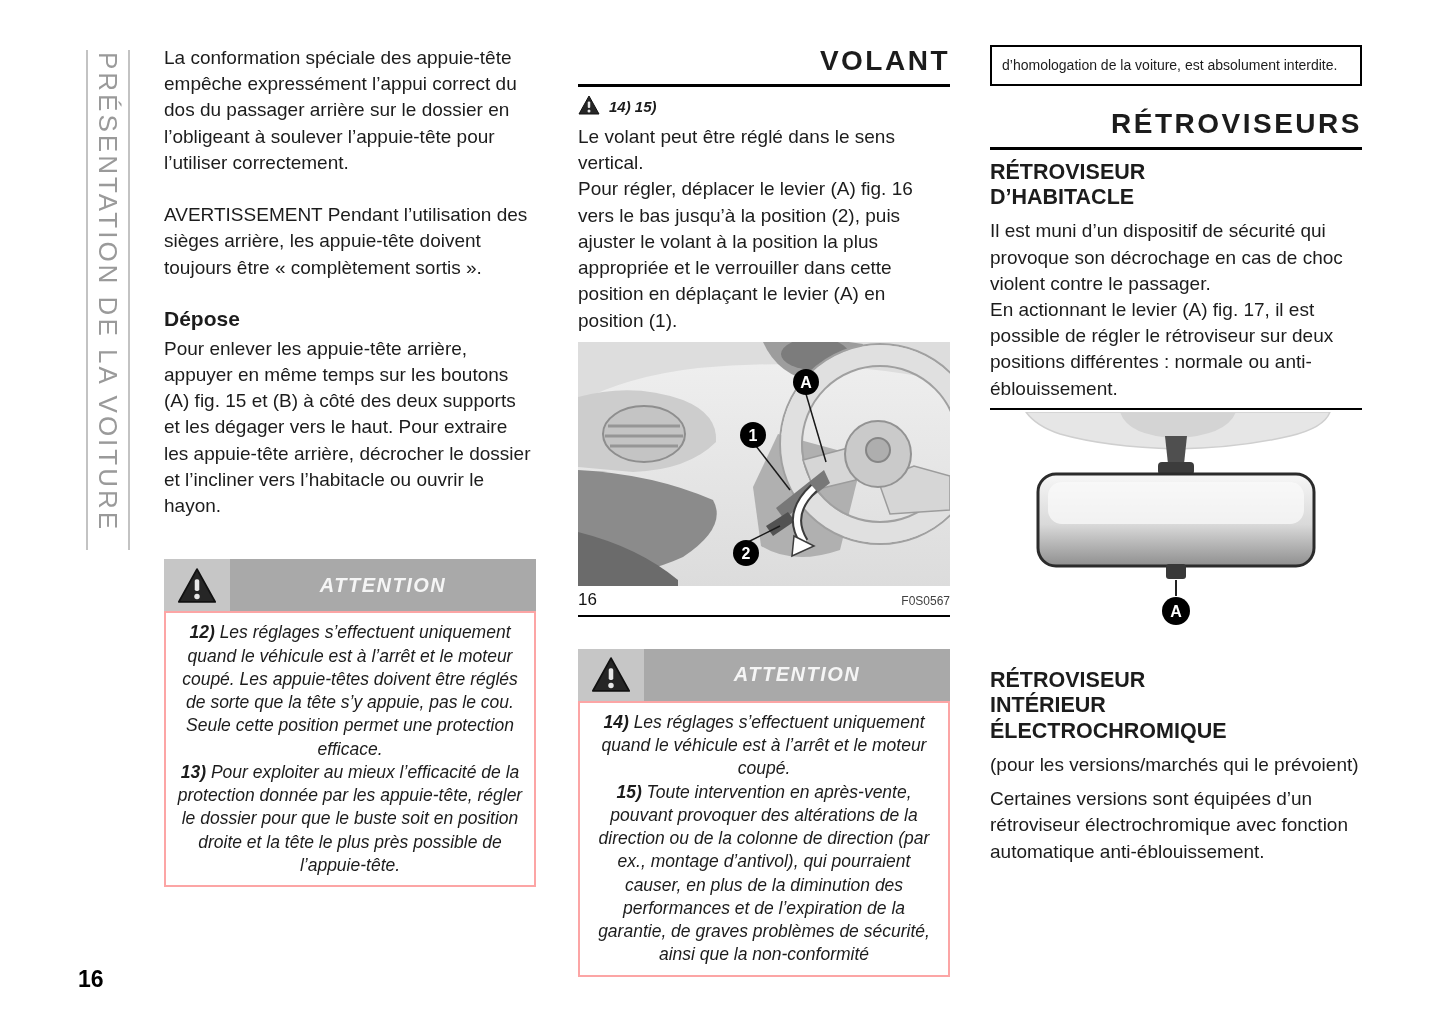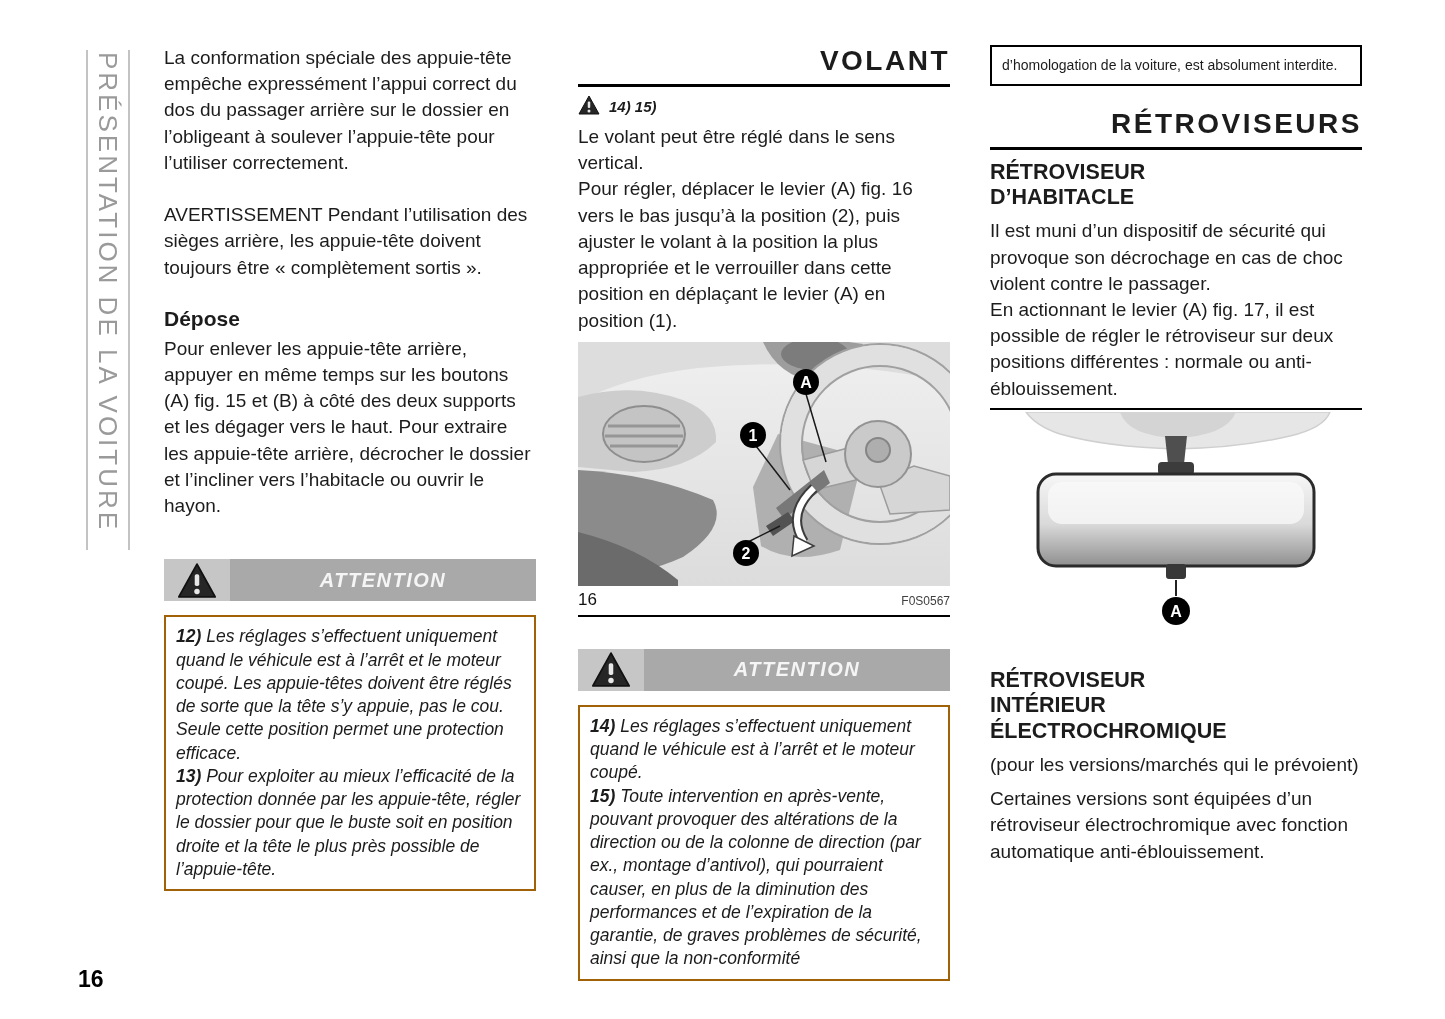--- a/index.html
+++ b/index.html
@@ -65,21 +65,21 @@
     white-space: pre-line;
     margin: 10px 0 8px 0;
   }
 
   
   .warnrefs { display: flex; align-items: flex-end; gap: 9px; margin: 7px 0 9px 0; }
   .warn-sm svg { width: 22px; height: 20px; display: block; }
   .refs { font-size: 15px; font-weight: bold; font-style: italic; }
 
   
-  .attention { display: flex; height: 42px; }
+  .attention { display: flex; height: 52px; }
   .att-icon {
     width: 66px;
     background: #c6c6c6;
     display: flex;
     align-items: center;
     justify-content: center;
   }
   .att-icon svg { width: 40px; height: 37px; }
   .att-label {
     flex: 1;
@@ -91,26 +91,27 @@
     font-weight: bold;
     font-style: italic;
     font-size: 20px;
     letter-spacing: 1.5px;
   }
   .attention.top-gap { margin-top: 40px; }
   .attention.mid-gap { margin-top: 32px; }
 
   
   .notebox {
-    border: 2px solid #a16207;
+    border: 2px solid #fca5a5;
     padding: 8px 10px;
     font-style: italic;
     font-size: 17.5px;
     line-height: 1.33;
-    margin-top: 14px;
+    margin-top: 0;
+    text-align: center;
   }
   .notebox .num { font-weight: bold; }
   .contbox {
     border: 2px solid #000;
     padding: 9px 10px;
     font-size: 14px;
     line-height: 1.33;
     margin-bottom: 22px;
   }
 

